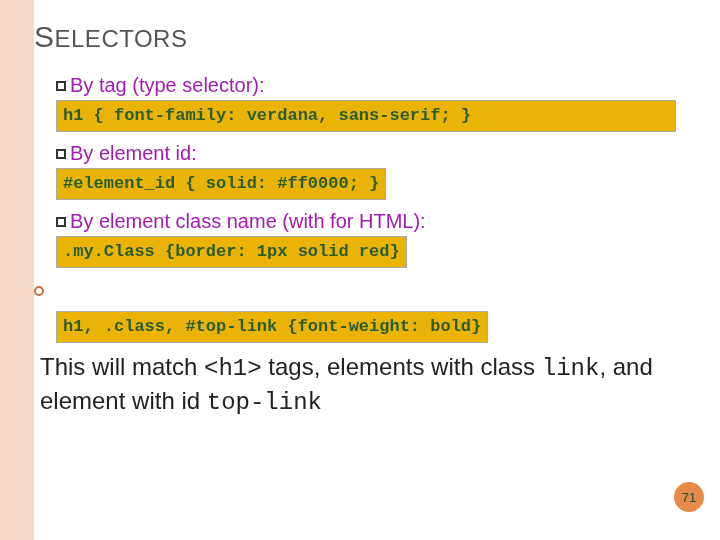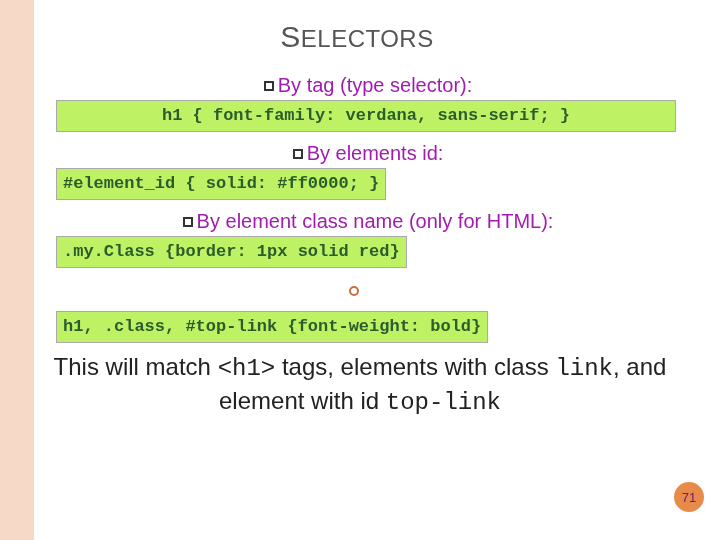--- a/index.html
+++ b/index.html
@@ -1,15 +1,15 @@
 <!DOCTYPE html>
 <html><head>
 <meta charset="utf-8">
 <style>
-  * { margin: 0; padding: 0; box-sizing: border-box; text-align: center; }
+  * { margin: 0; padding: 0; box-sizing: border-box; }
   body {
     font-family: Arial, Helvetica, sans-serif;
     width: 720px;
     height: 540px;
     position: relative;
     background: #fff;
   }
   .left-stripe {
     position: absolute;
     left: 0; top: 0;
@@ -57,21 +57,21 @@
     color: #a21caf;
     margin-left: 22px;
     margin-bottom: 2px;
     line-height: 1.3;
   }
   .codebox {
     font-family: "Courier New", monospace;
     font-weight: bold;
     font-size: 17px;
     border: 1px solid #aaa;
-    background: #bef264;
+    background: #eab308;
     padding: 4px 6px;
     margin: 2px 0 8px 22px;
     color: #2b5c2b;
     line-height: 1.3;
     display: block;
     width: fit-content;
     max-width: 620px;
   }
   .codebox.wide { width: 620px; }
   .explain {
@@ -82,21 +82,21 @@
     line-height: 1.35;
   }
   .mono { font-family: "Courier New", monospace; }
   .page-badge {
     position: absolute;
     right: 16px;
     bottom: 28px;
     width: 30px; height: 30px;
     border-radius: 50%;
     background: #e88a4a;
-    color: #701a75;
+    color: #14532d;
     font-size: 13px;
     display: flex;
     align-items: center;
     justify-content: center;
   }
 </style>
 </head>
 <body>
 
 <div class="left-stripe"></div>
@@ -107,26 +107,26 @@
     <span class="cap">S</span><span>ELECTORS</span>
   </div>
 
 
   <div class="l2">
     <span class="square"></span><span>By tag (type selector):</span>
   </div>
   <div class="codebox wide">h1 { font-family: verdana, sans-serif; }</div>
 
   <div class="l2">
-    <span class="square"></span><span>By elements id:</span>
+    <span class="square"></span><span>By element id:</span>
   </div>
   <div class="codebox">#element_id { solid: #ff0000; }</div>
 
   <div class="l2">
-    <span class="square"></span><span>By element class name (only for HTML):</span>
+    <span class="square"></span><span>By element class name (with for HTML):</span>
   </div>
   <div class="codebox">.my.Class {border: 1px solid red}</div>
 
   <div class="l1">
     <span class="donut"></span>
   </div>
   <div class="codebox">h1, .class, #top-link {font-weight: bold}</div>
 
   <div class="explain">
     <span>This will match </span><span class="mono">&lt;h1&gt;</span><span> tags, elements with class </span><span class="mono">link</span><span>, and element with id </span><span class="mono">top-link</span>

